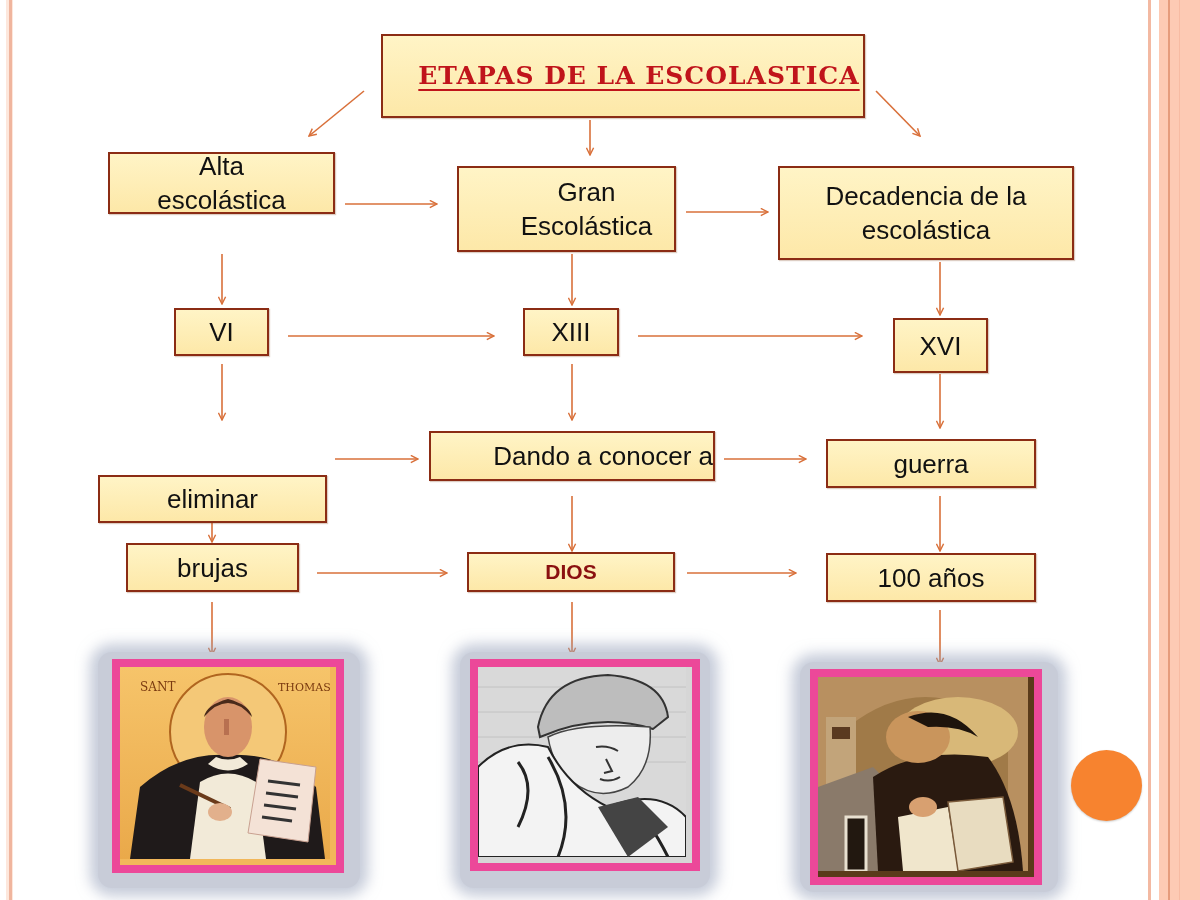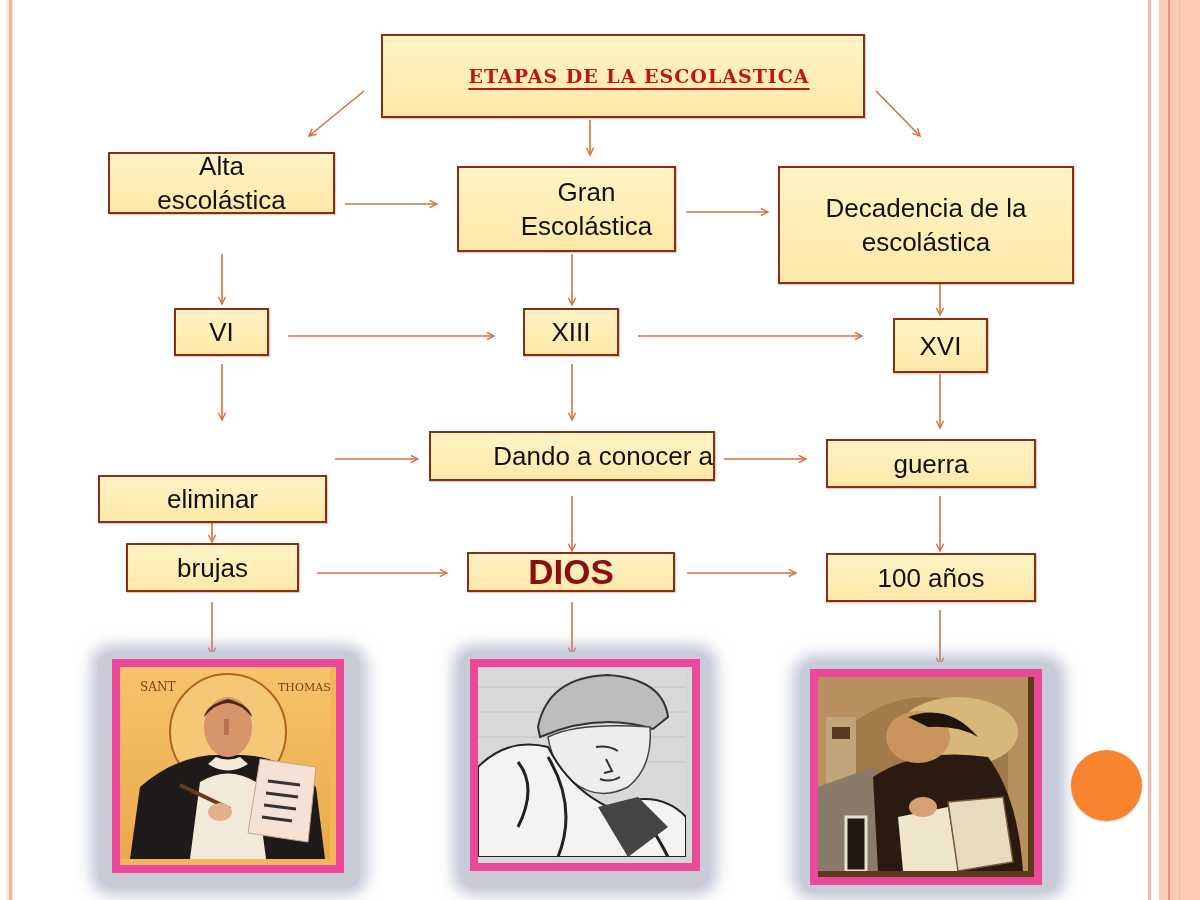--- a/index.html
+++ b/index.html
@@ -20,24 +20,24 @@
       position: absolute; box-sizing: border-box;
       background: linear-gradient(#fff4c6, #fde8a8);
       border: 2px solid #8b2c14;
       display: flex; align-items: center; justify-content: center;
       text-align: center; color: #111;
       font-size: 26px; line-height: 34px;
       box-shadow: 1px 1px 1px rgba(120,60,20,0.25);
     }
     .title-node {
       font-family: "DejaVu Serif", serif; font-weight: bold;
-      font-size: 19px; color: #c0141b; letter-spacing: 1px; padding-left: 32px;
+      font-size: 25px; color: #c0141b; letter-spacing: 1px; padding-left: 32px;
     }
     .title-node span { text-decoration: underline; text-decoration-thickness: 2px; text-underline-offset: 5px; }
-    .dios { color: #8a1010; font-weight: bold; font-size: 35px; align-items: center; }
+    .dios { color: #8a1010; font-weight: bold; font-size: 21px; align-items: center; }
 
     svg.arrows { position: absolute; left: 0; top: 0; width: 1200px; height: 900px; pointer-events: none; }
 
     .portrait-wrap {
       position: absolute; box-sizing: border-box;
       border-radius: 14px;
       background: #c8ccd8;
       box-shadow: 0 0 14px 8px rgba(150,160,185,0.55);
     }
     .portrait {
@@ -106,21 +106,21 @@
 <div class="node title-node" style="left:381px; top:34px; width:484px; height:84px;">
   <span>ETAPAS DE LA ESCOLASTICA</span>
 </div>
 
 <div class="node" style="left:108px; top:152px; width:227px; height:62px;">
   <span style="max-width:170px;">Alta escolástica</span>
 </div>
 <div class="node" style="left:457px; top:166px; width:219px; height:86px;padding-left:40px;">
   <span style="max-width:170px;">Gran Escolástica</span>
 </div>
-<div class="node" style="left:778px; top:166px; width:296px; height:118px;text-align:center;">
+<div class="node" style="left:778px; top:166px; width:296px; height:94px;text-align:center;">
   <span style="max-width:260px;">Decadencia de la escolástica</span>
 </div>
 
 <div class="node" style="left:174px; top:308px; width:95px; height:48px;">
   <span>VI</span>
 </div>
 <div class="node" style="left:523px; top:308px; width:96px; height:48px;">
   <span>XIII</span>
 </div>
 <div class="node" style="left:893px; top:318px; width:95px; height:55px;">

